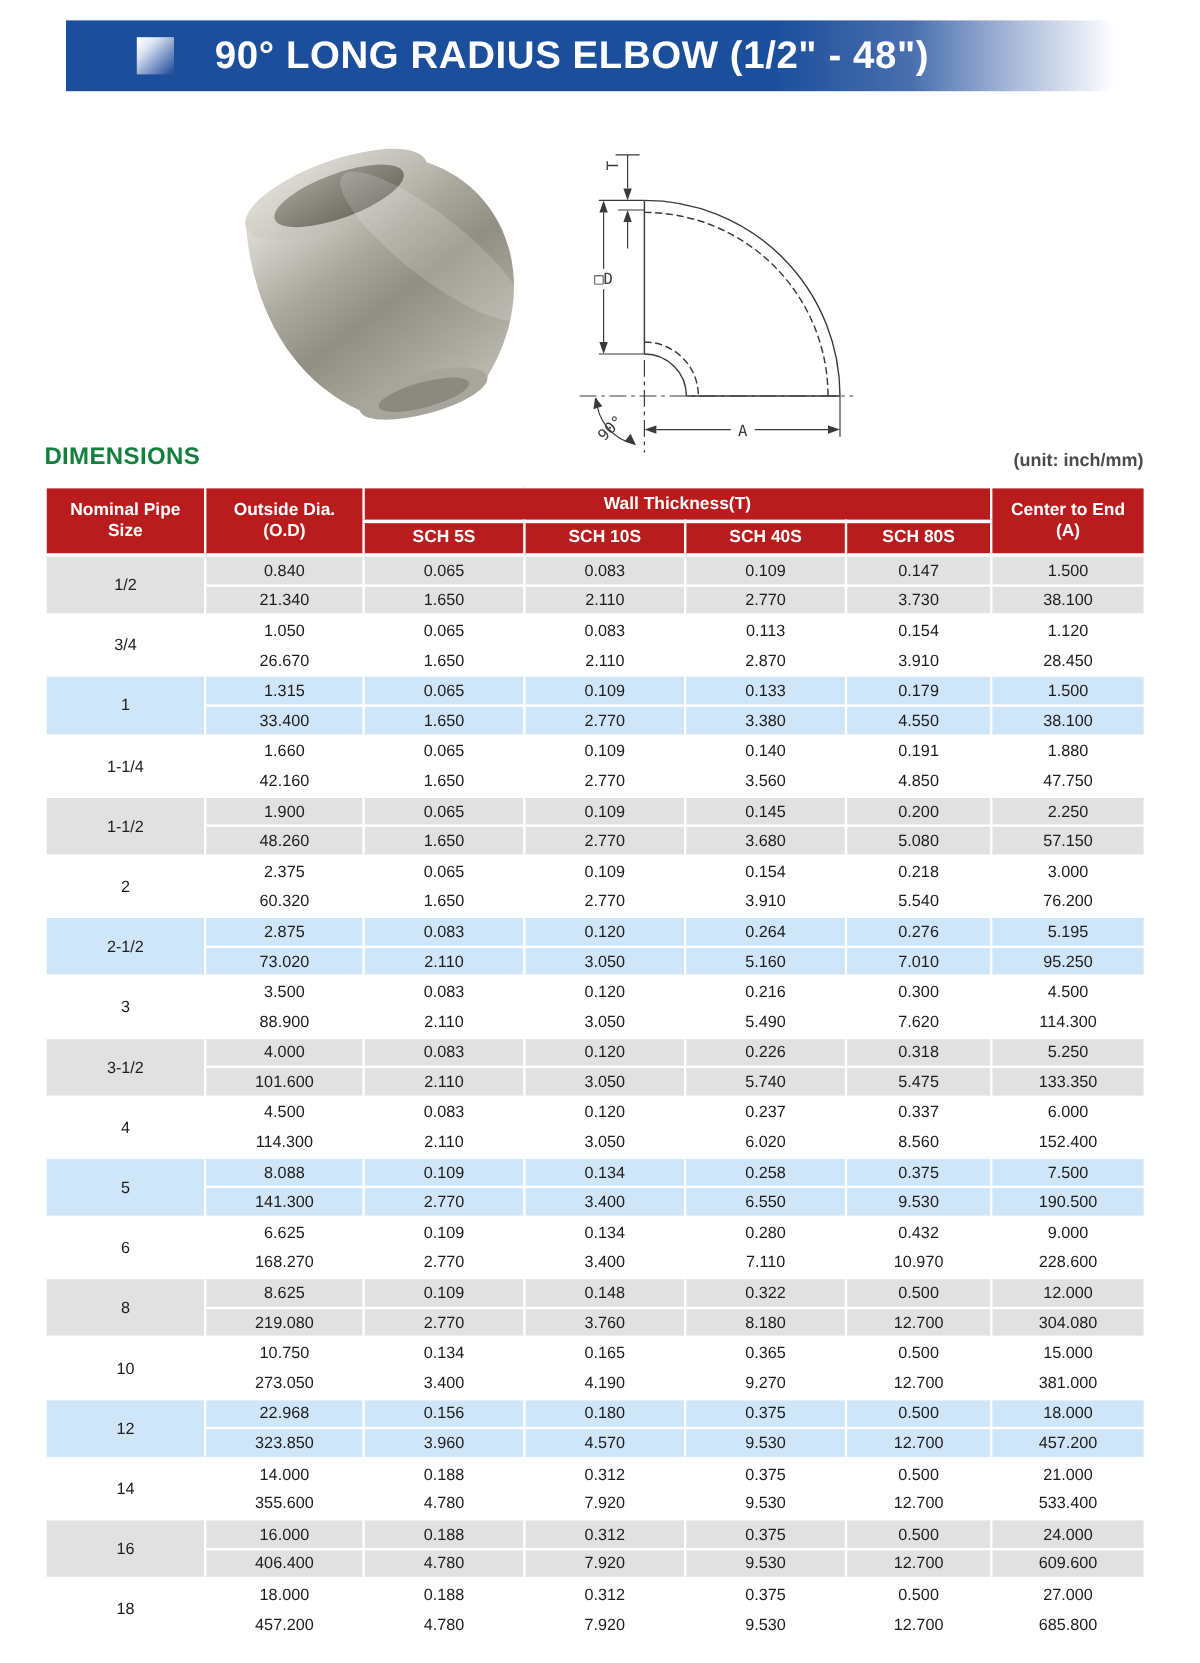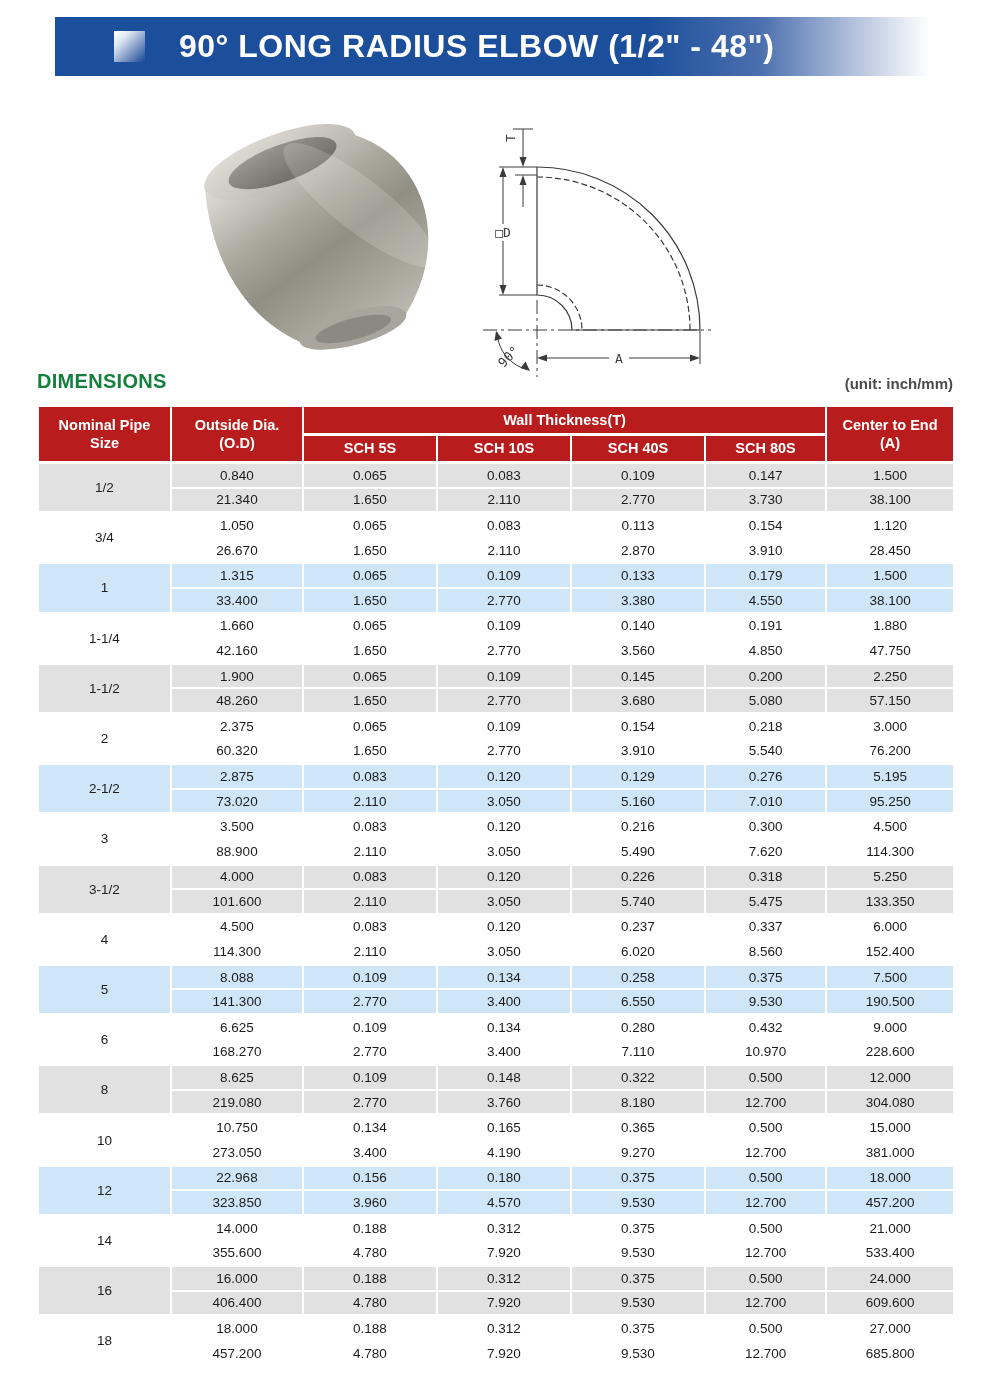--- a/index.html
+++ b/index.html
@@ -271,21 +271,21 @@
           <td>2.770</td>
           <td>3.910</td>
           <td>5.540</td>
           <td>76.200</td>
         </tr>
         <tr class="shade-blue group-start">
           <td rowspan="2" class="size-cell">2-1/2</td>
           <td>2.875</td>
           <td>0.083</td>
           <td>0.120</td>
-          <td>0.129</td>
+          <td>0.264</td>
           <td>0.276</td>
           <td>5.195</td>
         </tr>
         <tr class="shade-blue">
           <td>73.020</td>
           <td>2.110</td>
           <td>3.050</td>
           <td>5.160</td>
           <td>7.010</td>
           <td>95.250</td>

